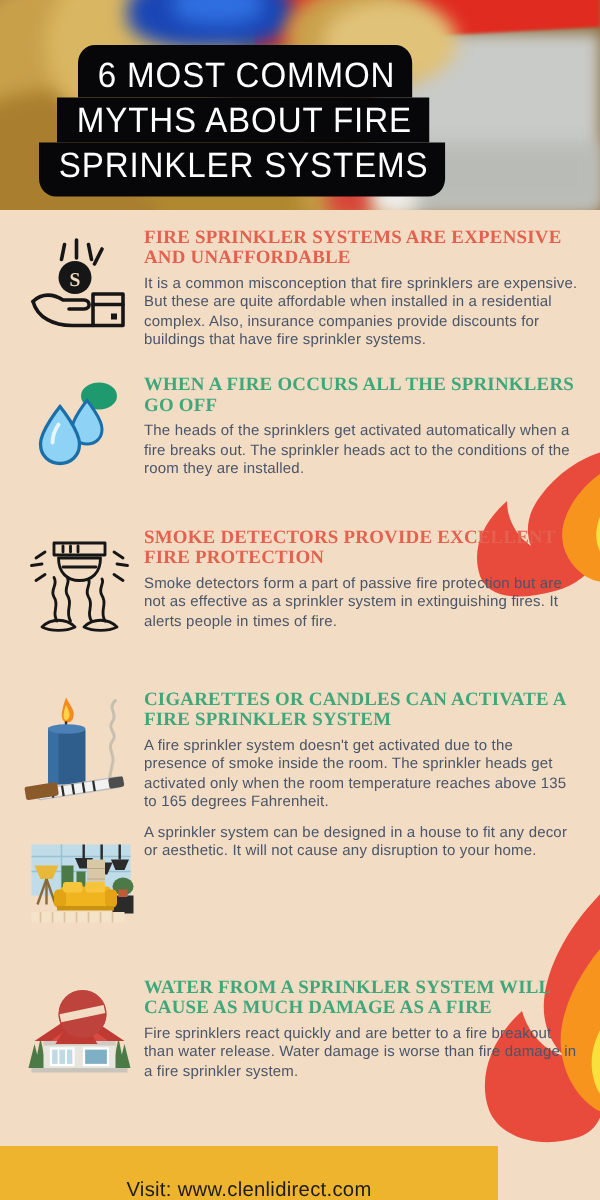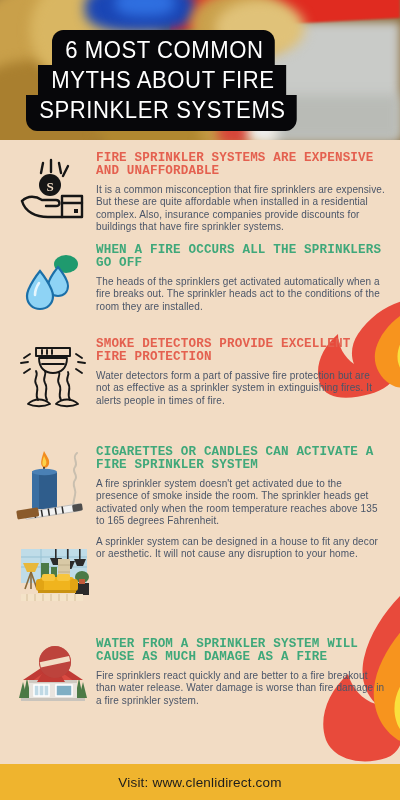--- a/index.html
+++ b/index.html
@@ -48,42 +48,42 @@
     padding:0 8px 0 10px; margin-bottom:2px;
   }
   .icon-cell {
     width:86px; min-width:86px; height:86px;
     display:flex; align-items:center; justify-content:center;
   }
   .text-cell { flex:1; padding-right:6px; padding-top:4px; }
   h2.sec-title {
     font-size:12.6px; line-height:13.4px; font-weight:700;
     letter-spacing:0.15px; text-transform:uppercase;
-    font-family:Liberation Mono, monospace;
+    font-family:Liberation Serif, serif;
     margin-bottom:5px;
   }
   h2.red { color:#E4604F; }
   h2.green { color:#3FA87A; }
   p.sec-body {
     font-size:10px; line-height:12.4px; color:#4A5568;
     letter-spacing:0.12px;
   }
 
   
   .row.r1 { margin-top:2px; }
-  .row.r2 { margin-top:6px; }
-  .row.r3 { margin-top:8px; }
+  .row.r2 { margin-top:6px;align-items:center; }
+  .row.r3 { margin-top:22px; }
   .row.r4 { margin-top:22px; }
   .row.r5 { margin-top:4px; }
   .row.r6 { margin-top:16px; }
 
   
   .footer {
-    position:absolute; left:0; bottom:0; width:400px; height:36px;
-    background:#EFB42E; display:flex; align-items:center; justify-content:center;
+    position:absolute; left:0; bottom:0; width:332px; height:36px;
+    background:#EFB42E; display:flex; align-items:flex-end; justify-content:center;
   }
   .footer span {
     color:#1c1c1c; font-size:13.5px; letter-spacing:0.2px;
     font-family:"Liberation Sans Narrow","Liberation Sans", sans-serif;
   }
 </style>
 </head>
 <body>
 
 <div class="page">
@@ -184,21 +184,21 @@
             <path d="M33,58 C29,51 35,47 31,41 C28,36 33,33 31,29"></path>
             <path d="M47,58 C43,52 49,48 45,42 C42,37 47,34 45,30"></path>
             <path d="M56,58 C52,51 58,47 54,41 C51,36 56,33 54,30"></path>
             <path d="M14,62 C20,56 30,56 36,62 C30,65 20,65 14,62 Z"></path>
             <path d="M42,62 C48,56 58,56 64,62 C58,65 48,65 42,62 Z"></path>
           </g>
         </svg>
       </div>
       <div class="text-cell">
         <h2 class="sec-title red">SMOKE DETECTORS PROVIDE EXCELLENT FIRE PROTECTION</h2>
-        <p class="sec-body">Water detectors form a part of passive fire protection but are not as effective as a sprinkler system in extinguishing fires. It alerts people in times of fire.</p>
+        <p class="sec-body">Smoke detectors form a part of passive fire protection but are not as effective as a sprinkler system in extinguishing fires. It alerts people in times of fire.</p>
       </div>
     </div>
 
     <div class="row r4">
       <div class="icon-cell">
         <svg width="80" height="80" viewBox="0 0 80 80">
           <path d="M31,6 C34,12 37,14 36,19 C35,23 31,24 29,21 C27,18 29,12 31,6 Z" fill="#F28C1E"></path>
           <path d="M31,11 C33,15 34,17 33,19.5 C32,21.5 30,21.5 29.5,19.5 C29,17 30,14 31,11 Z" fill="#FBD24A"></path>
           <line x1="31" y1="22" x2="31" y2="27" stroke="#2b2b2b" stroke-width="1.6"></line>
           <rect x="19" y="26" width="25" height="38" rx="2.5" fill="#2F5D8C"></rect>

